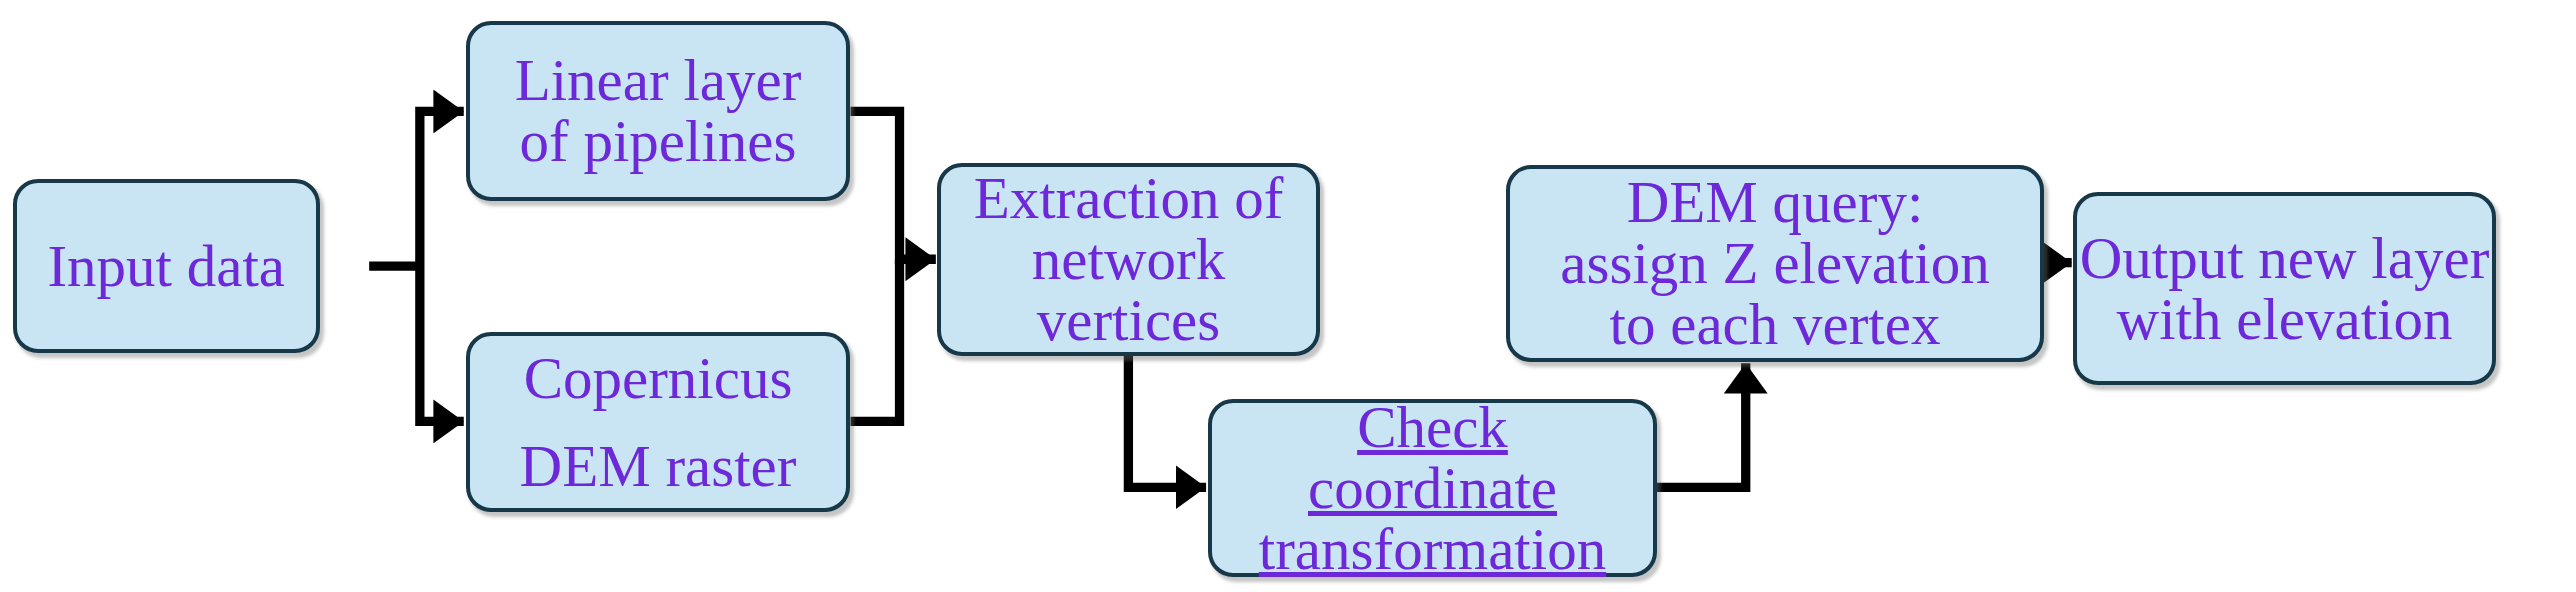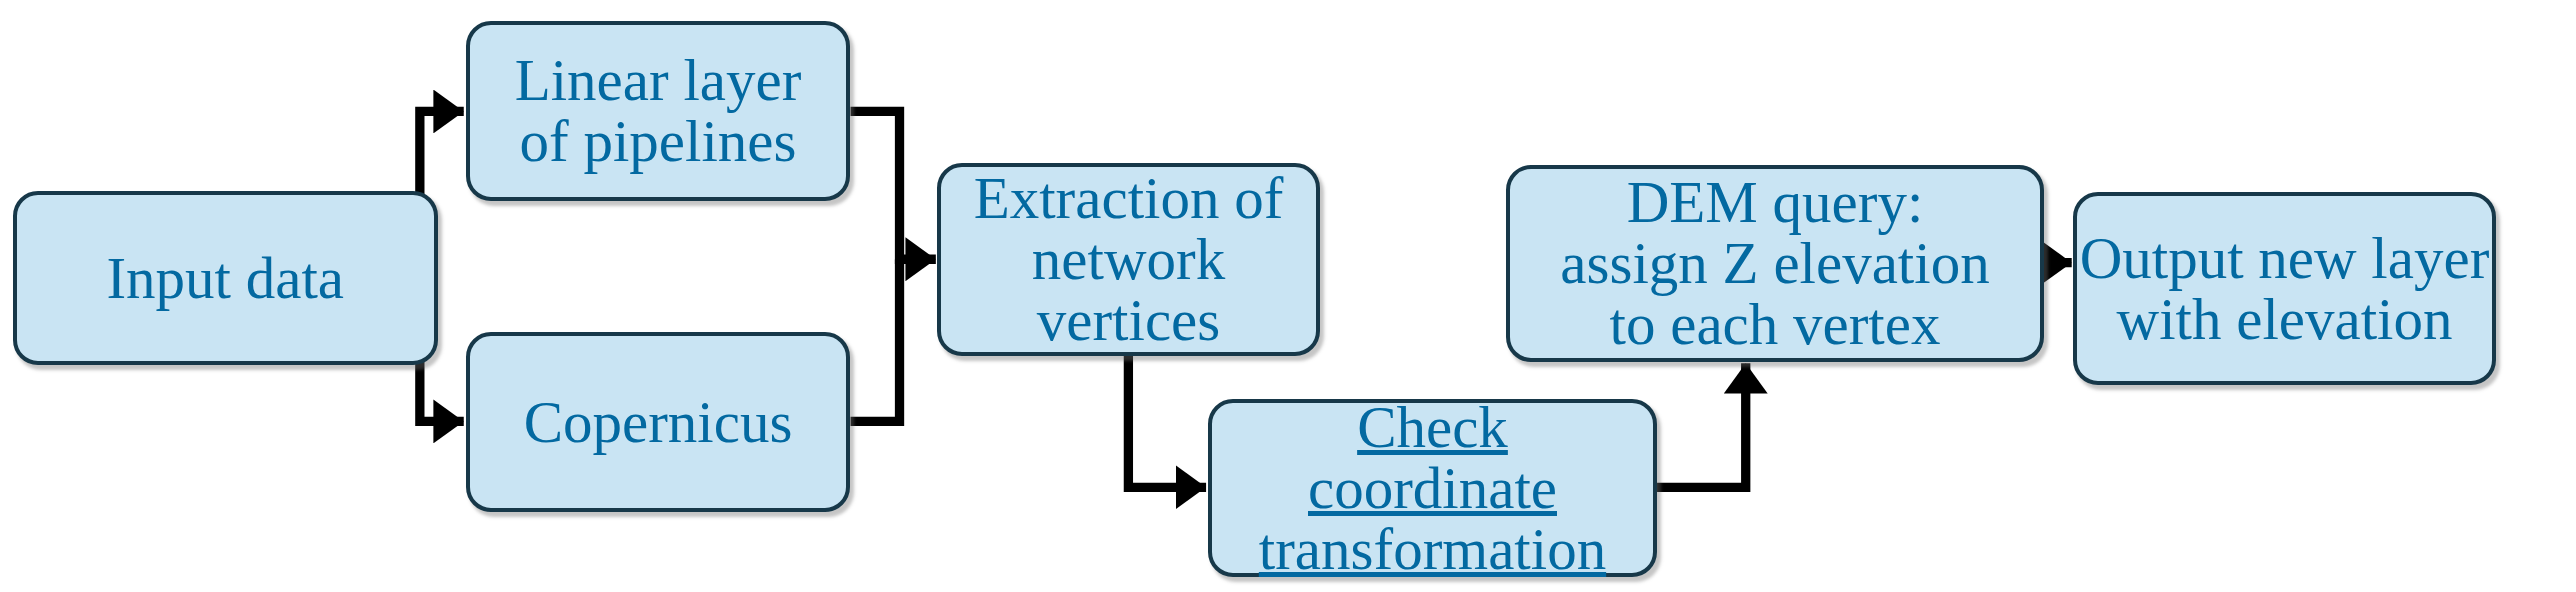--- a/index.html
+++ b/index.html
@@ -33,30 +33,30 @@
     box-sizing: border-box;
     background: #c9e4f3;
     border: 4.2px solid #173849;
     border-radius: 25px;
     box-shadow: 3.4px 4.2px 3.4px rgba(110, 110, 110, 0.40);
     display: flex;
     flex-direction: column;
     align-items: center;
     justify-content: center;
     text-align: center;
-    color: #0369a1;
+    color: #6d28d9;
     font-size: 59px;
     line-height: 61px;
     letter-spacing: 0px;
   }
   .node span {
     display: block;
     white-space: nowrap;
   }
-  .n1 { left: 12.7px;   top: 179px; width: 425px; height: 174px; margin-top: 12px; }
+  .n1 { left: 12.7px;   top: 179px; width: 307px; height: 174px; }
   .n2 { left: 466px;  top: 21px;  width: 384px; height: 180px; }
   .n3 { left: 466px;  top: 332px; width: 384px; height: 180px; gap: 27px; }
   .n4 { left: 937px; top: 163px; width: 383px; height: 193px; font-family: Liberation Serif, serif; }
   .n5 { left: 1208px; top: 399px; width: 449px; height: 178px; text-decoration: underline; }
   .n6 { left: 1506px; top: 165px; width: 538px; height: 197px; }
   .n7 { left: 2073px; top: 163px; width: 423px; height: 193px; margin-top: 29px; }
 </style>
 </head>
 <body>
 
@@ -83,20 +83,21 @@
     <span>Input data</span>
   </div>
 
   <div class="node n2">
     <span>Linear layer</span>
     <span>of pipelines</span>
   </div>
 
   <div class="node n3">
     <span>Copernicus</span>
+    <span>DEM raster</span>
   </div>
 
   <div class="node n4">
     <span>Extraction of</span>
     <span>network</span>
     <span>vertices</span>
   </div>
 
   <div class="node n5">
     <span>Check</span>

